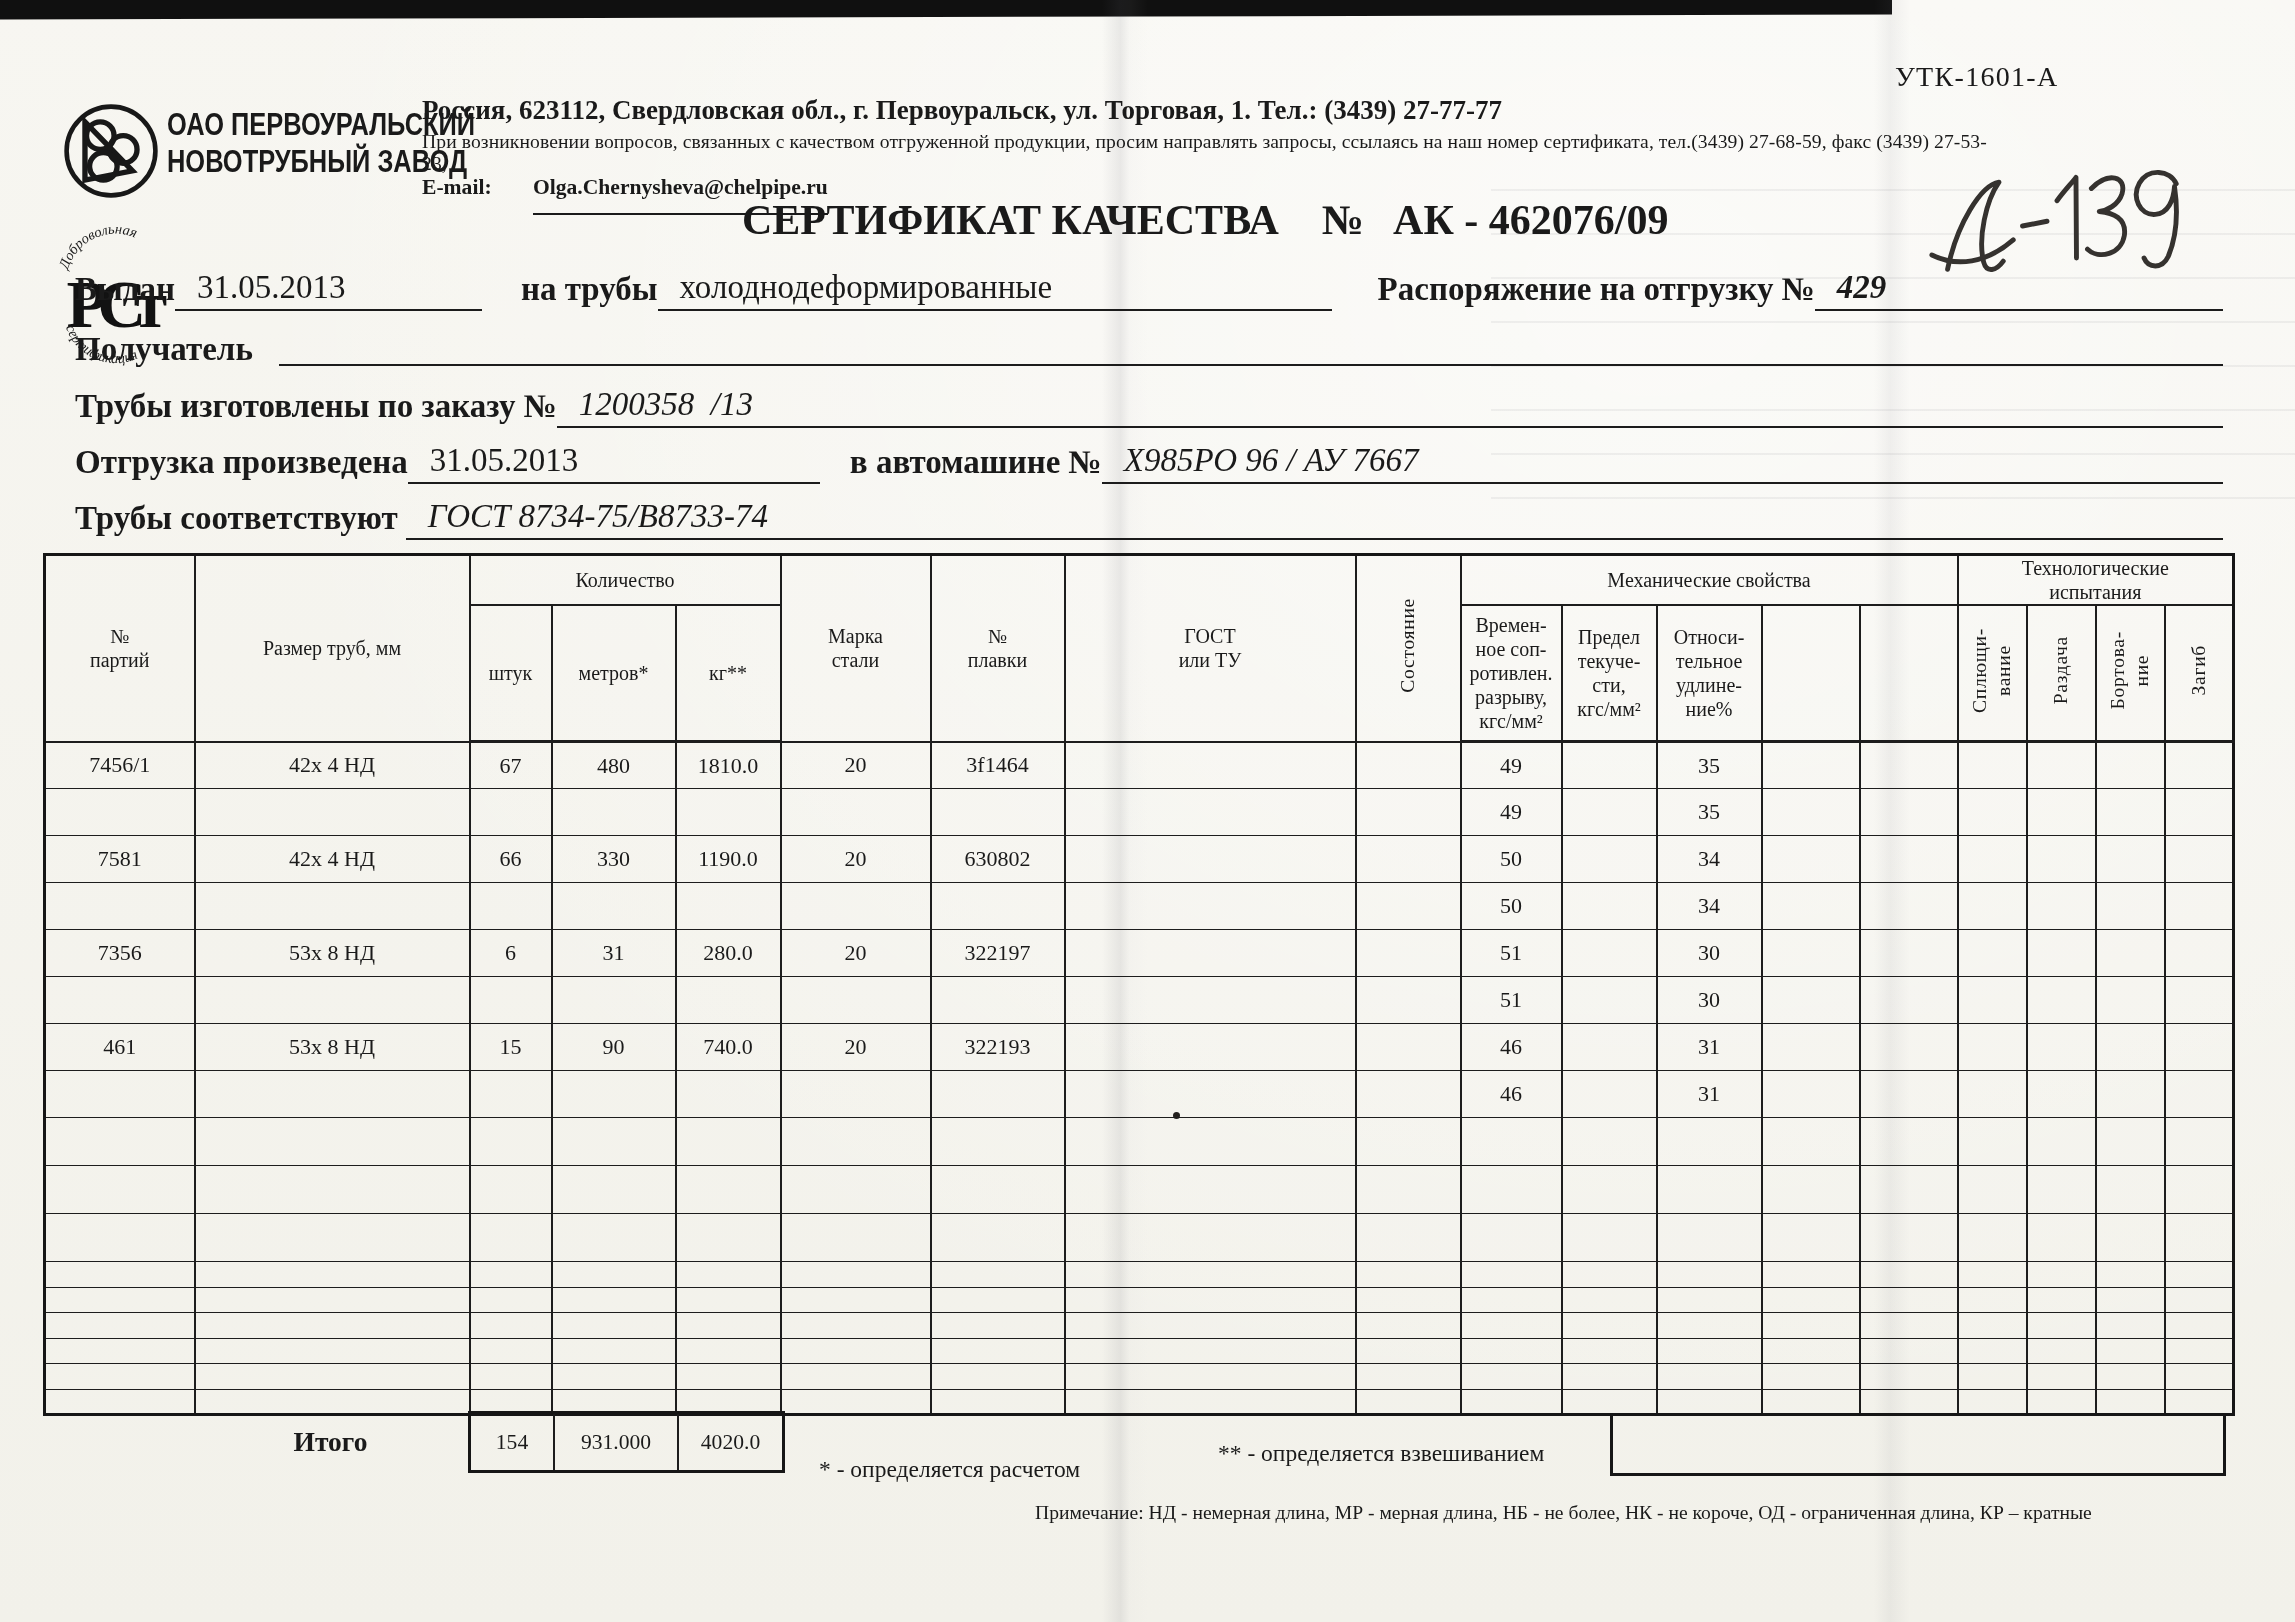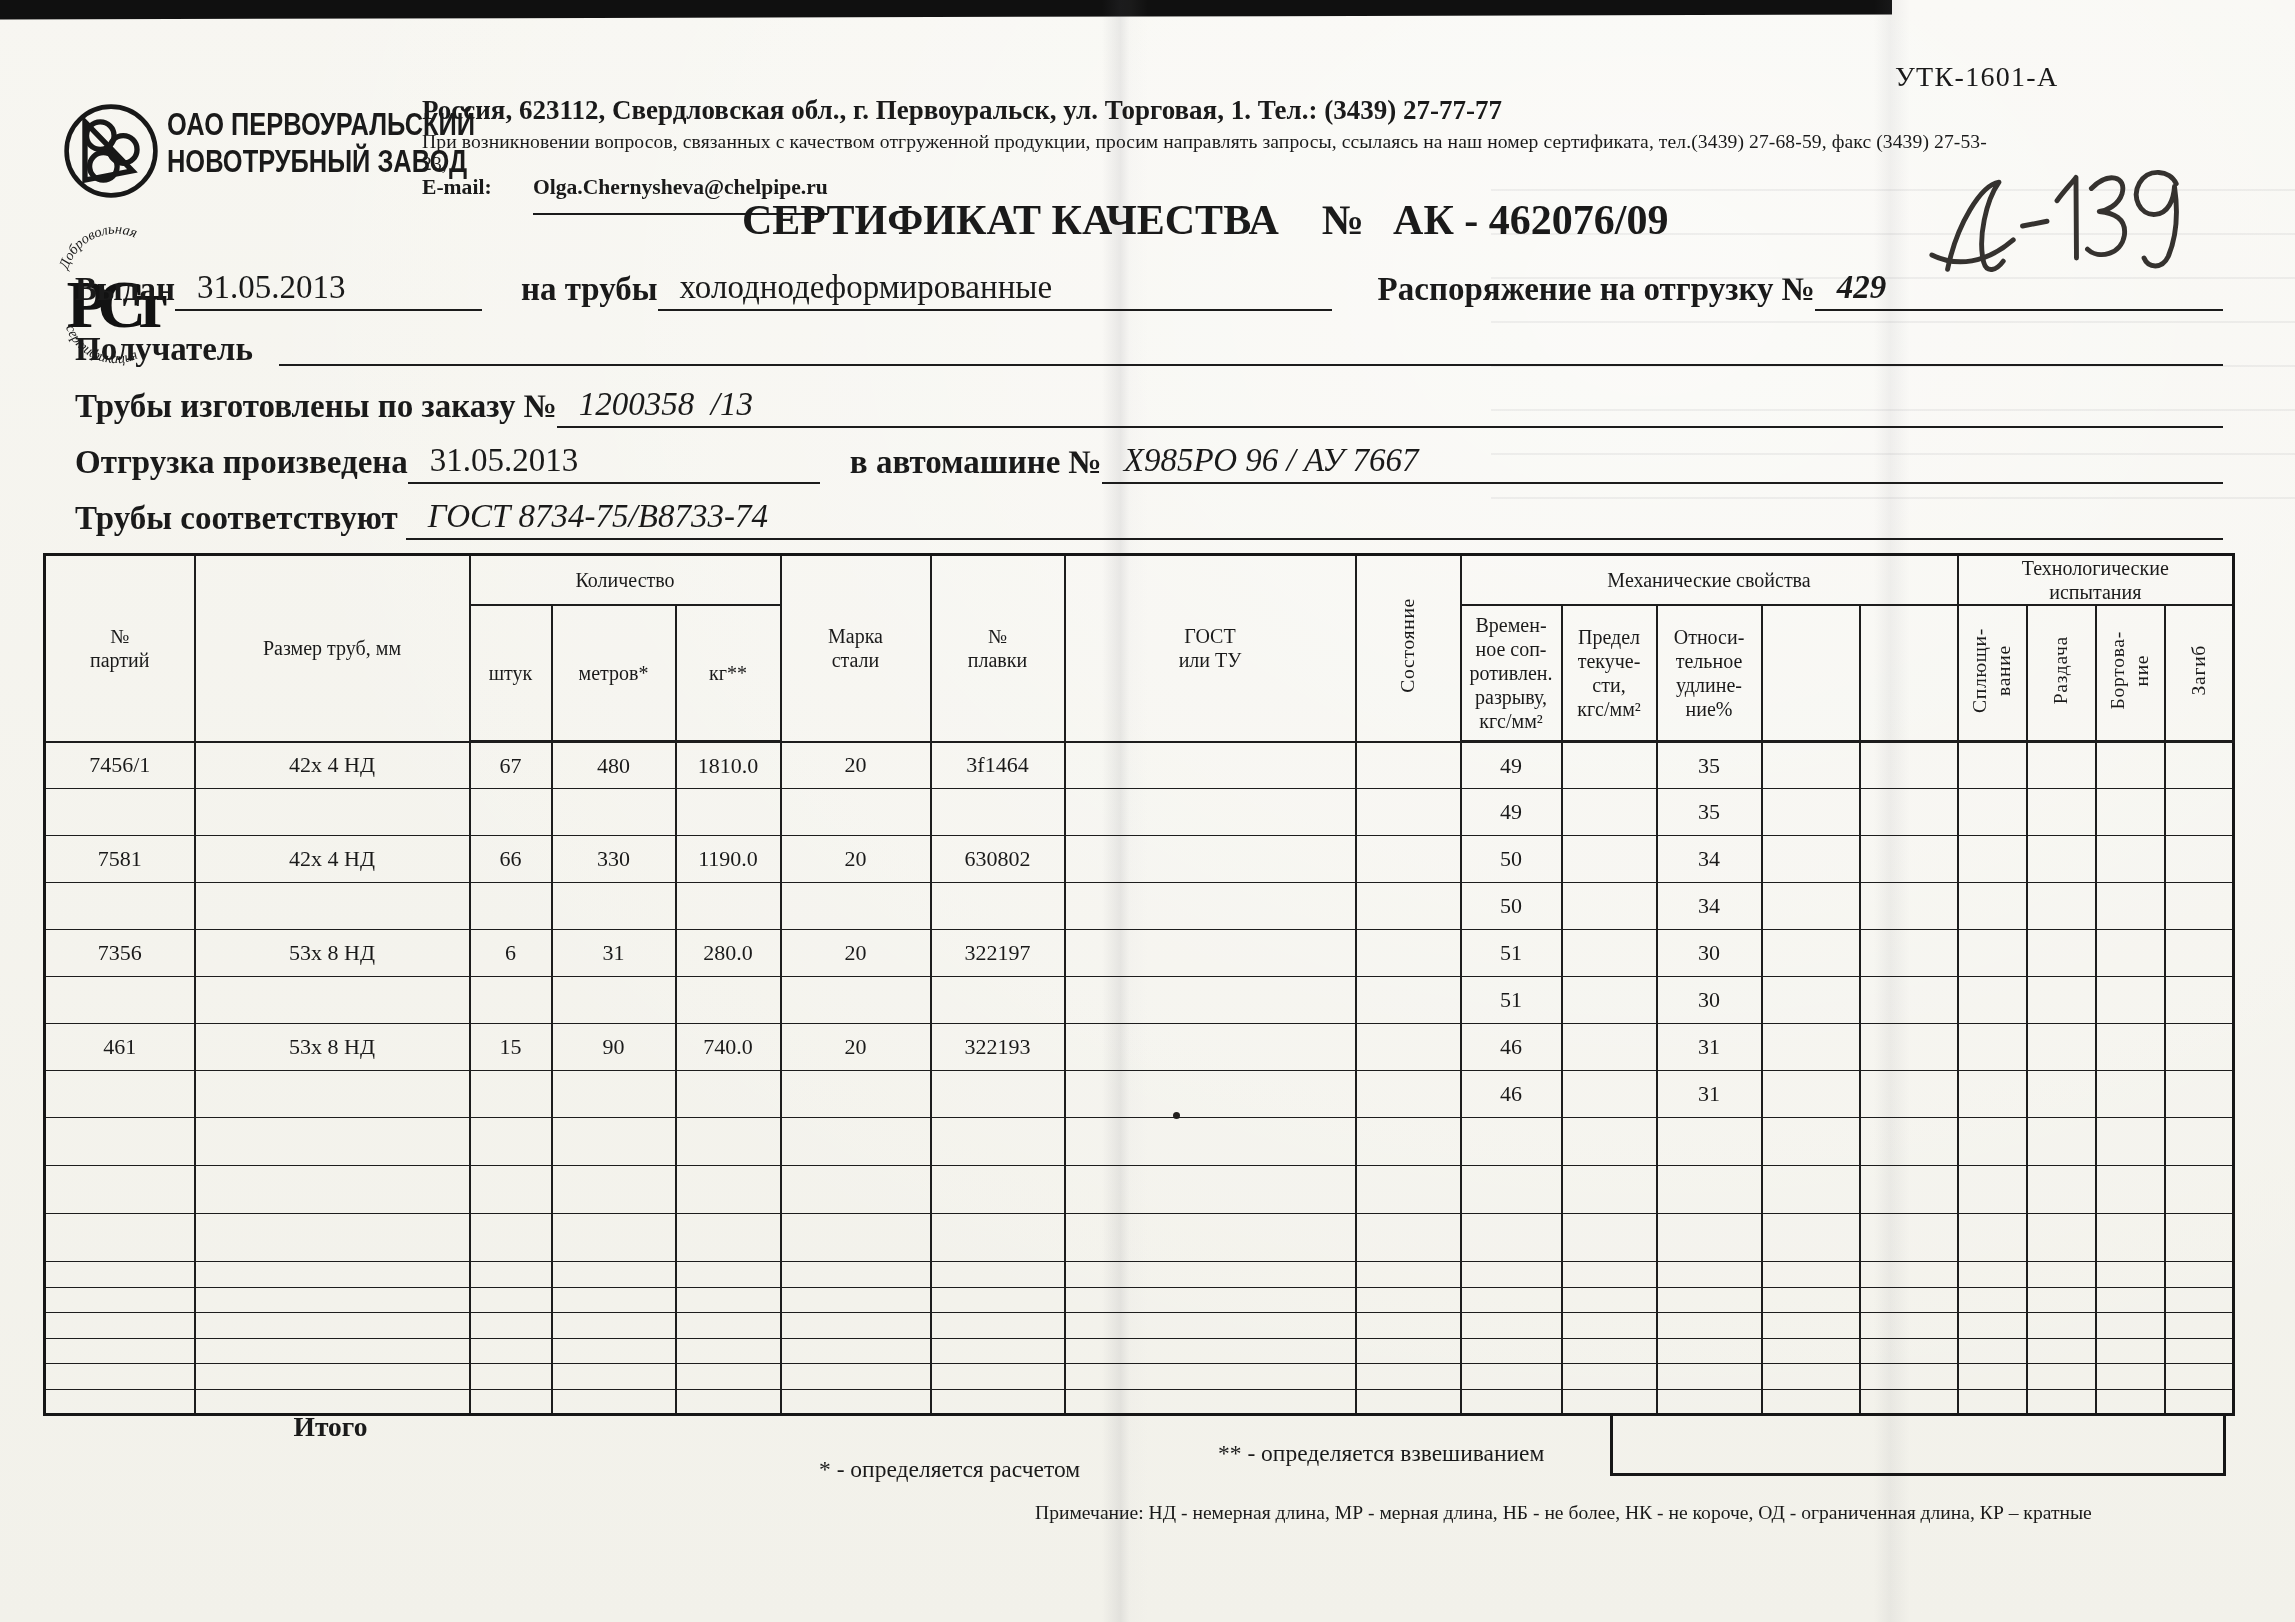--- a/index.html
+++ b/index.html
@@ -575,20 +575,25 @@
           <td></td>
           <td></td>
           <td></td>
         </tr>
       </tbody>
   </table>
 
   <div class="totals-row">
     <div class="tot-spacer"></div>
     <div class="tot-label">Итого</div>
+    <div class="tot-box">
+      <div class="tot-cell tc1">154</div>
+      <div class="tot-cell tc2">931.000</div>
+      <div class="tot-cell tc3">4020.0</div>
+    </div>
   </div>
 
   <div class="footnote1">* - определяется расчетом</div>
   <div class="footnote2">** - определяется взвешиванием</div>
   <div class="empty-box"></div>
   <div class="note-line">Примечание: НД - немерная длина, МР - мерная длина, НБ - не более, НК - не короче, ОД - ограниченная длина, КР – кратные</div>
 
 </div>
 
 

